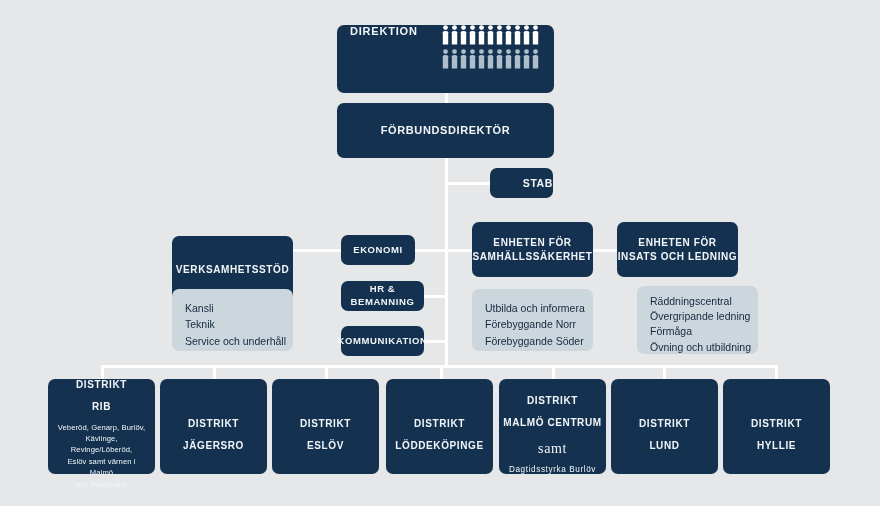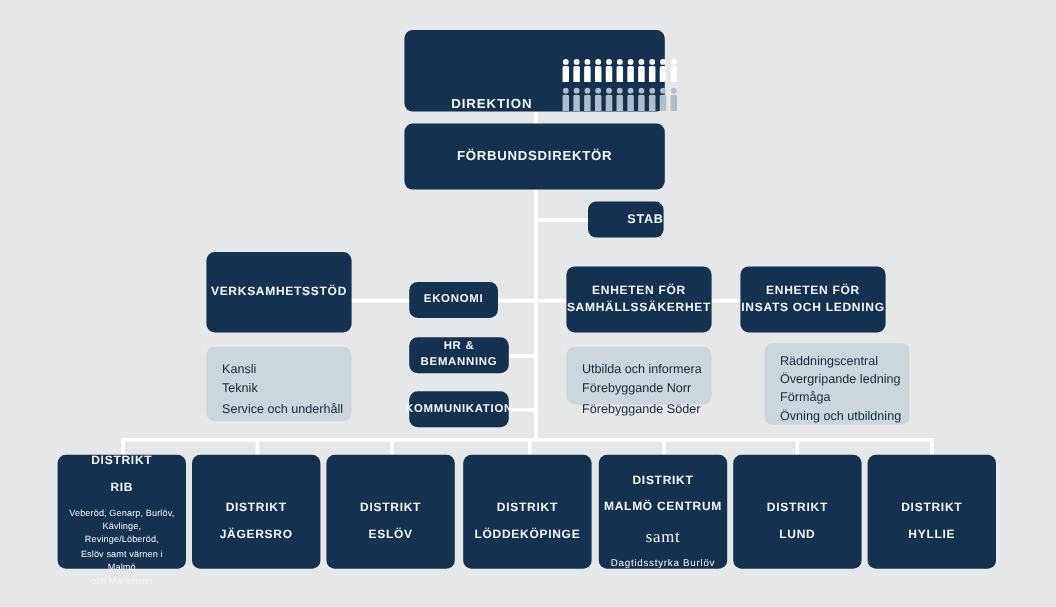--- a/index.html
+++ b/index.html
@@ -62,22 +62,22 @@
     color: #14293d;
     font-size: 10.5px;
     line-height: 1.55;
   }
   .panel .row { white-space: nowrap; }
 
   
   #direktion-box {
     flex-direction: row;
     justify-content: flex-start;
-    align-items: flex-end;
-    padding-left: 39px;
+    align-items: flex-start;
+    padding-left: 13px;
   }
   #direktion-label {
     font-size: 11px;
     font-weight: bold;
     letter-spacing: 0.8px;
     color: #f2f5f8;
   }
   .people {
     display: flex;
     flex-direction: column;
@@ -253,21 +253,21 @@
   </div>
 
   <div class="box lvl1" style="left:337px; top:103px; width:217px; height:55px;">
     <span class="ttl">FÖRBUNDSDIREKTÖR</span>
   </div>
 
   <div class="box lvl2" style="left:490px; top:168px; width:63px; height:30px;align-items:flex-end;">
     <span class="ttl">STAB</span>
   </div>
 
-  <div class="box unit" style="left:172px; top:210px; width:121px; height:67px;">
+  <div class="box unit" style="left:172px; top:236px; width:121px; height:67px;">
     <span class="ttl">VERKSAMHETSSTÖD</span>
   </div>
   <div class="panel" style="left:172px; top:289px; width:121px; height:62px;">
     <div class="row">Kansli</div>
     <div class="row">Teknik</div>
     <div class="row">Service och underhåll</div>
   </div>
 
   <div class="box sub" style="left:341px; top:235px; width:74px; height:30px;">
     <span class="ttl">EKONOMI</span>
@@ -276,21 +276,21 @@
     <span class="ttl">HR &amp; BEMANNING</span>
   </div>
   <div class="box sub" style="left:341px; top:326px; width:83px; height:30px;">
     <span class="ttl">KOMMUNIKATION</span>
   </div>
 
   <div class="box unit" style="left:472px; top:222px; width:121px; height:55px;">
     <span class="ttl">ENHETEN FÖR</span>
     <span class="ttl">SAMHÄLLSSÄKERHET</span>
   </div>
-  <div class="panel" style="left:472px; top:289px; width:121px; height:48px;">
+  <div class="panel" style="left:472px; top:289px; width:121px; height:62px;">
     <div class="row">Utbilda och informera</div>
     <div class="row">Förebyggande Norr</div>
     <div class="row">Förebyggande Söder</div>
   </div>
 
   <div class="box unit" style="left:617px; top:222px; width:121px; height:55px;">
     <span class="ttl">ENHETEN FÖR</span>
     <span class="ttl">INSATS OCH LEDNING</span>
   </div>
   <div class="panel" style="left:617px; top:286px; width:121px; height:68px; padding-top:8px; line-height:1.45;margin-left:20px;">

